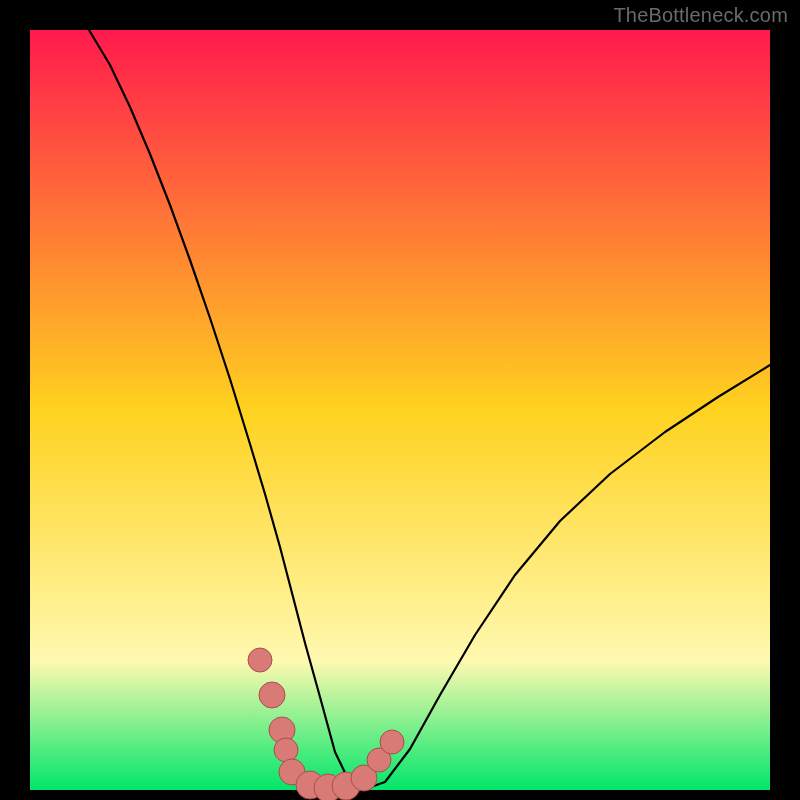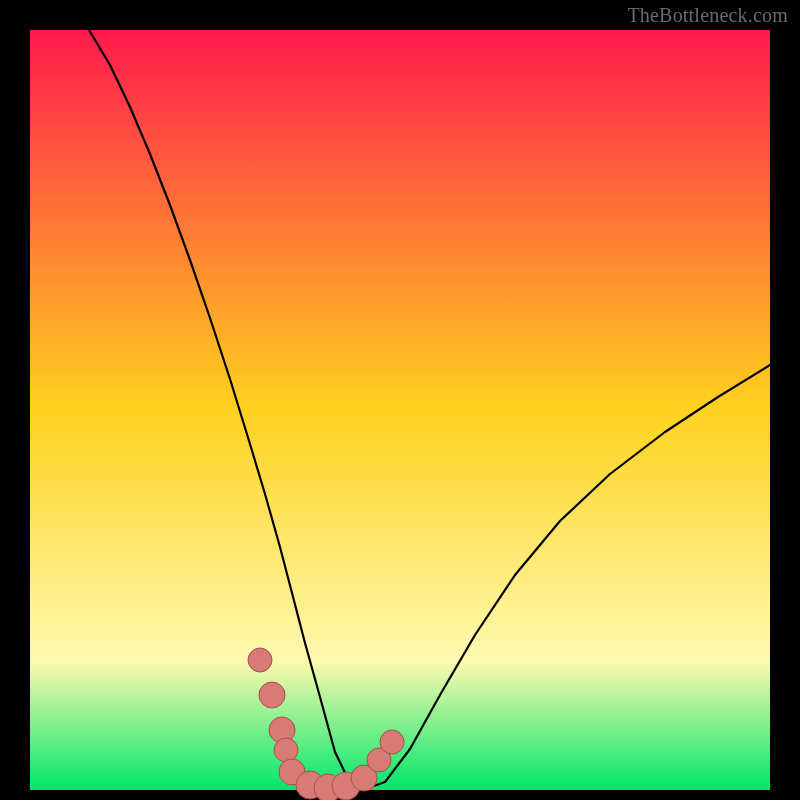--- a/index.html
+++ b/index.html
@@ -9,21 +9,20 @@
     height: 800px;
     background: #000;
     overflow: hidden;
     font-family: Arial, Helvetica, sans-serif;
   }
   .stage {
     position: relative;
     width: 800px;
     height: 584px;
     background: #000;
-    font-family: Liberation Serif, serif;
   }
   .watermark {
     position: absolute;
     top: 4px;
     right: 12px;
     color: #6a6a6a;
     font-size: 20px;
     font-weight: 400;
     letter-spacing: 0.2px;
     z-index: 50;

